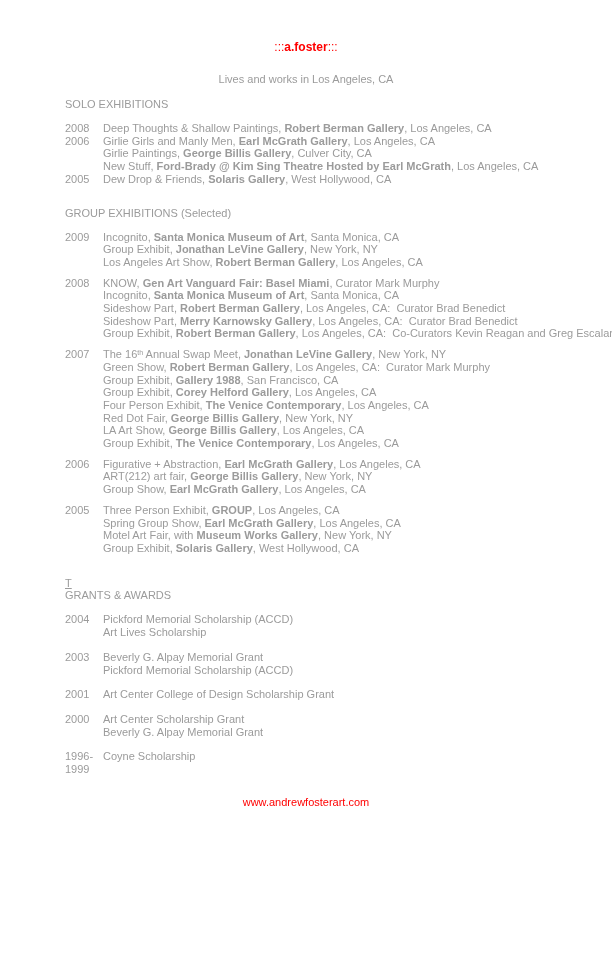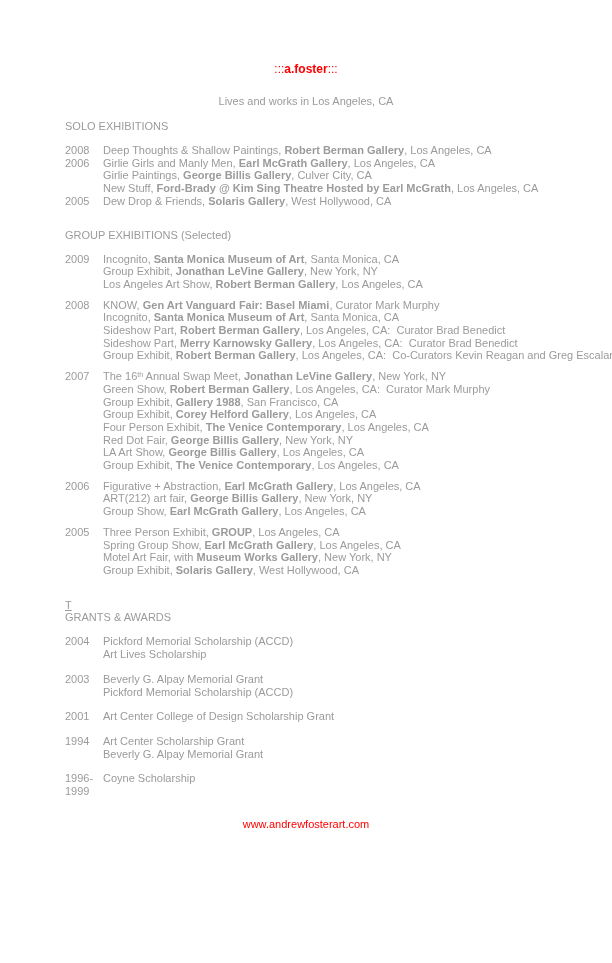--- a/index.html
+++ b/index.html
@@ -16,21 +16,21 @@
     height: 963px;
     overflow: hidden;
     font-family: "Liberation Sans", sans-serif;
     font-size: 11px;
     color: var(--text);
   }
   .page {
     box-sizing: border-box;
     width: 612px;
     height: 766px;
-    padding-top: 63px;
+    padding-top: 41px;
   }
   .title {
     text-align: center;
     line-height: 13px;
     font-size: 12px;
     color: var(--accent);
     font-weight: normal;
   }
   .title .name { font-weight: bold; }
   .subtitle {
@@ -196,21 +196,21 @@
                 <div class="line">Pickford Memorial Scholarship (ACCD)</div>
               </div>
             </div>
             <div class="block">
               <div class="year"><div>2001</div></div>
               <div class="lines">
                 <div class="line">Art Center College of Design Scholarship Grant</div>
               </div>
             </div>
             <div class="block">
-              <div class="year"><div>1994</div></div>
+              <div class="year"><div>2000</div></div>
               <div class="lines">
                 <div class="line">Art Center Scholarship Grant</div>
                 <div class="line">Beverly G. Alpay Memorial Grant</div>
               </div>
             </div>
             <div class="block">
               <div class="year"><div>1996-</div><div>1999</div></div>
               <div class="lines">
                 <div class="line">Coyne Scholarship</div>
               </div>

